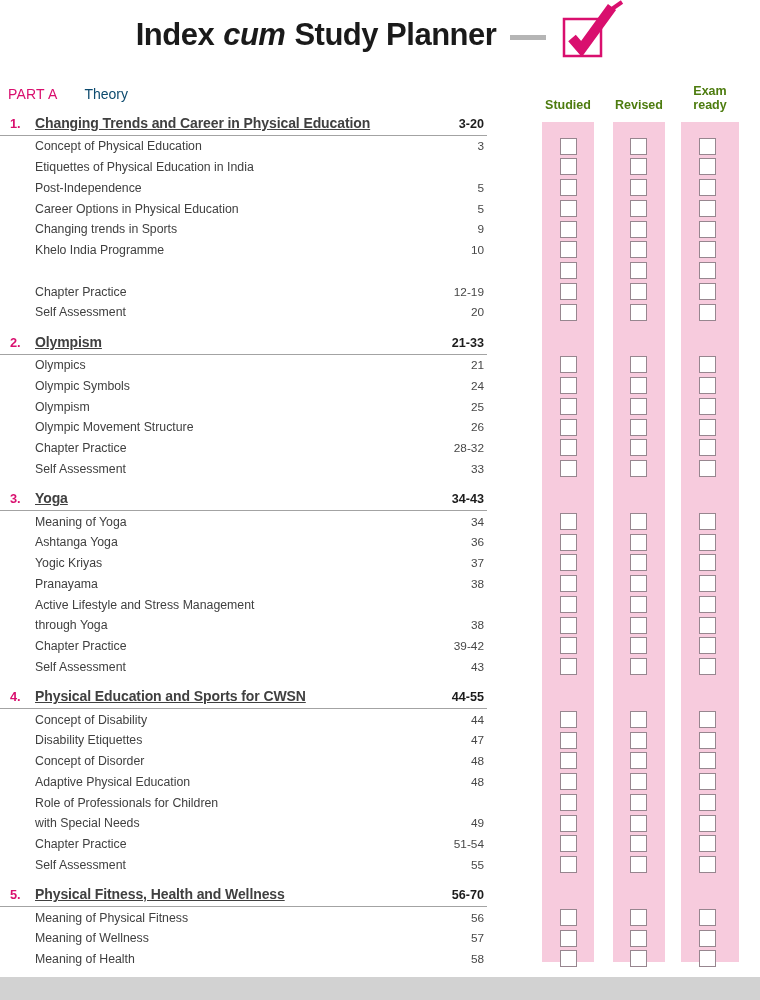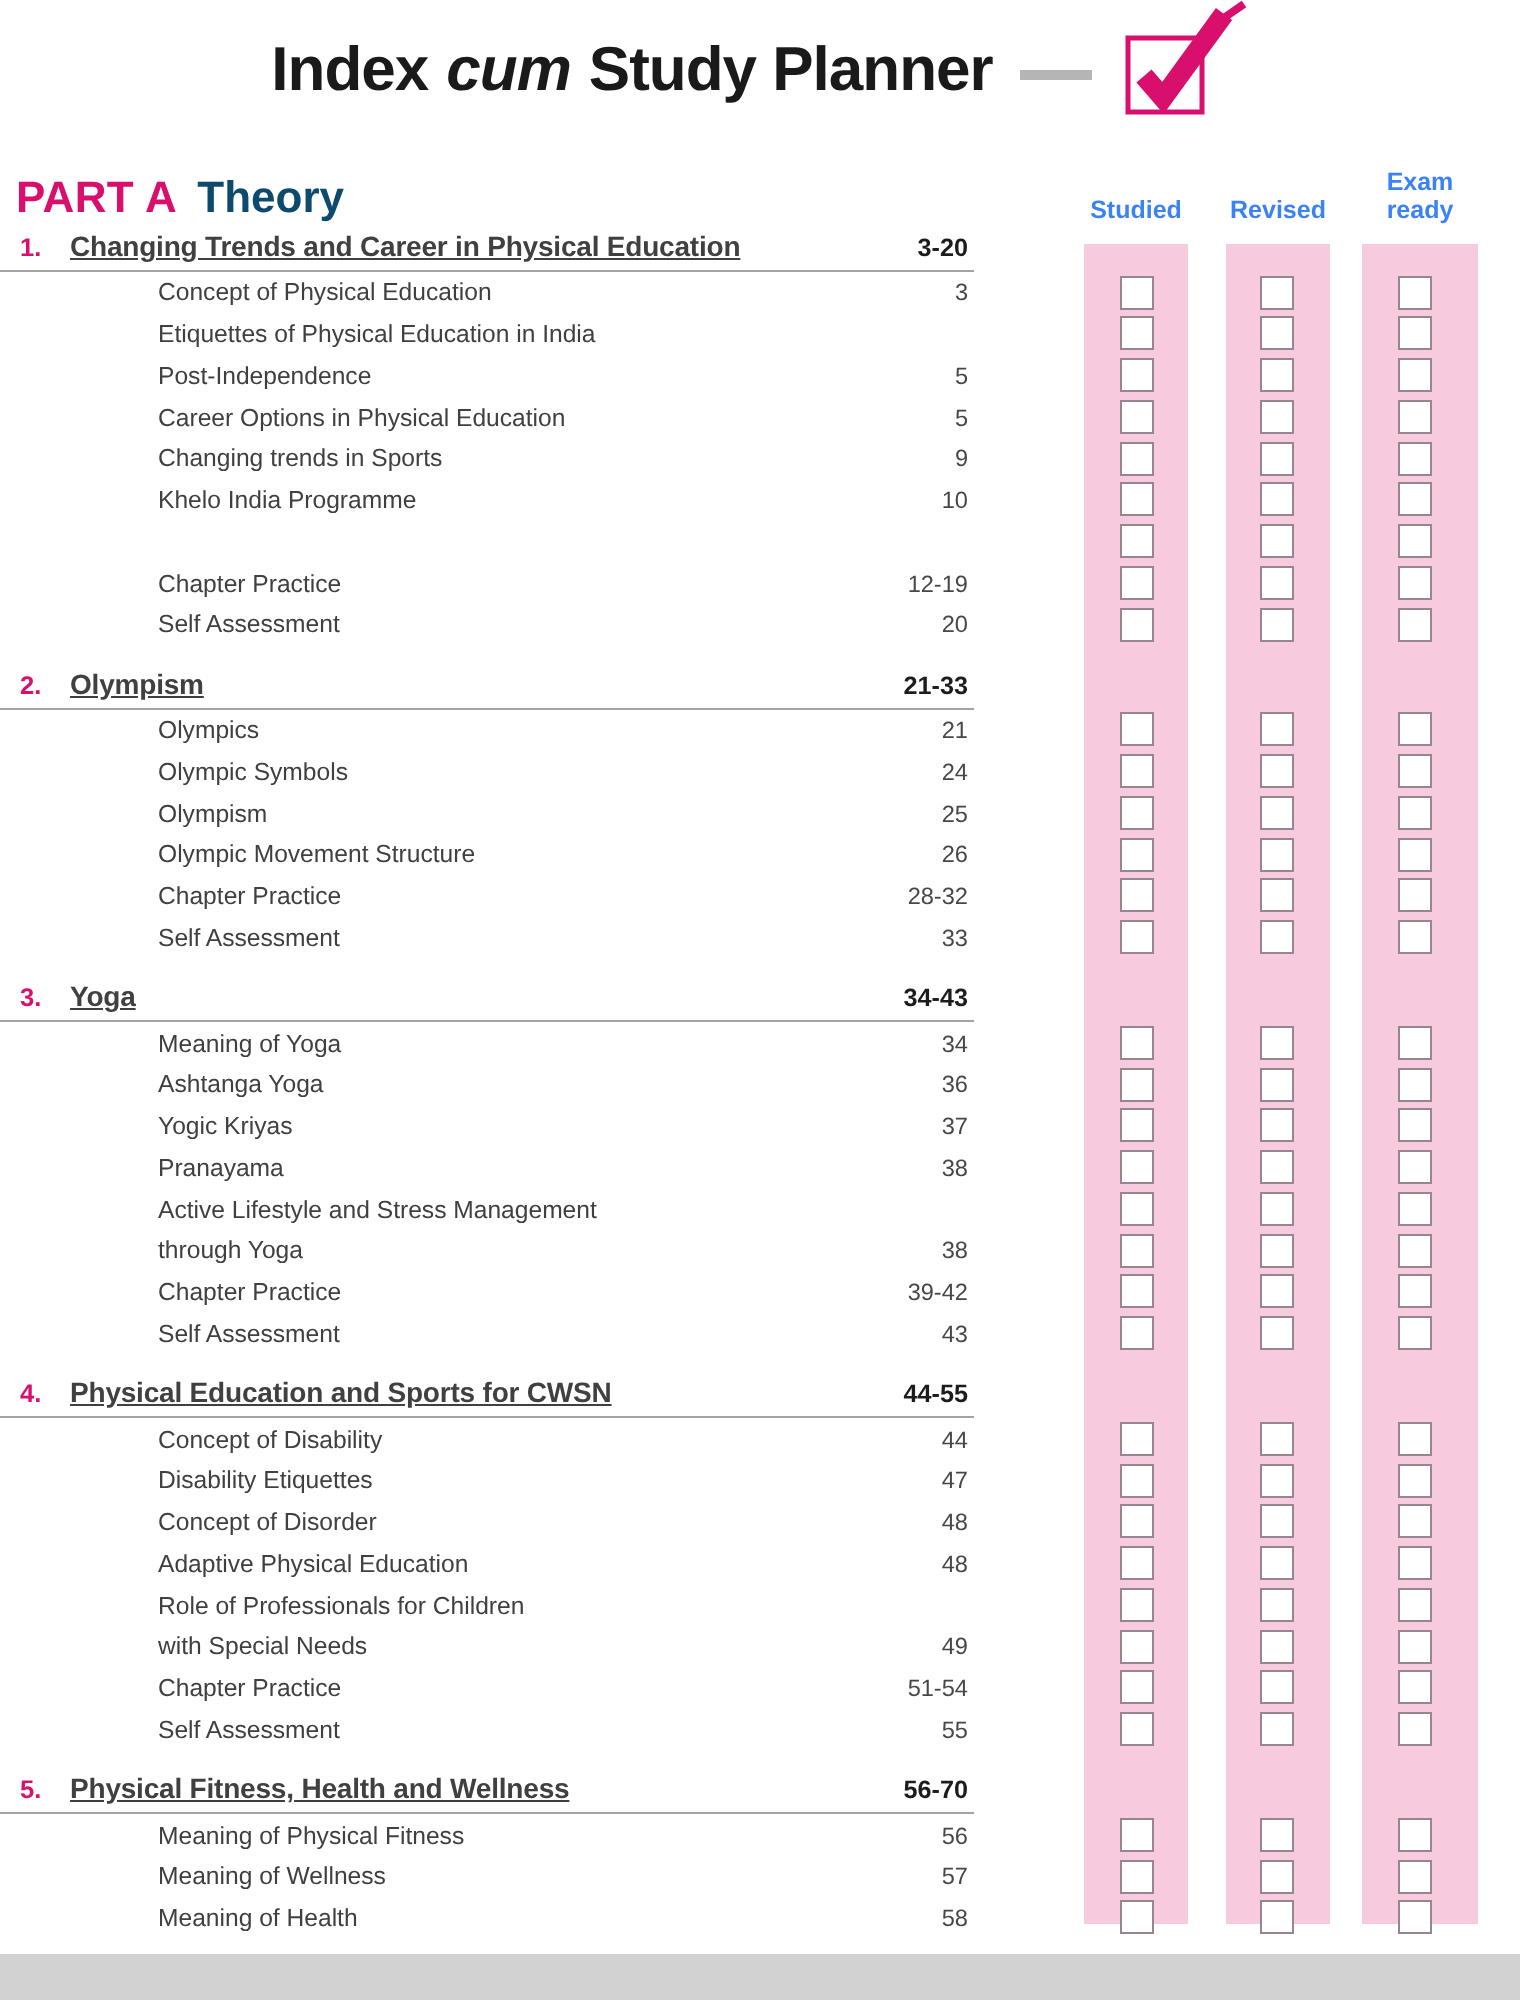--- a/index.html
+++ b/index.html
@@ -20,31 +20,31 @@
   .title .cum { font-style:italic; font-weight:600; }
   .dash { width:36px; height:5px; background:#b5b5b5; margin-left:14px; margin-top:4px; }
   .check-icon { width:76px; height:60px; margin-left:2px; margin-top:-8px; overflow:visible; }
 
   
   .band { position:absolute; top:122px; height:840px; background:var(--band); }
   .band.b0 { left:542px; width:52px; }
   .band.b1 { left:613px; width:52px; }
   .band.b2 { left:681px; width:58px; }
   .col-label {
-    position:absolute; font-size:12.5px; font-weight:700; color:#3b82f6;
+    position:absolute; font-size:12.5px; font-weight:700; color:#4d7c0f;
     text-align:center; line-height:1.12;
   }
   .col-label.c0 { left:534px; width:68px; top:98px; }
   .col-label.c1 { left:605px; width:68px; top:98px; }
   .col-label.c2 { left:676px; width:68px; top:84px; }
 
   
   .part-heading {
     position:absolute; left:8px; top:86px;
-    font-size:22px; font-weight:700; display:flex; gap:10px;
+    font-size:14px; font-weight:400; display:flex; gap:27px;
   }
   .part-heading .part-label { color:var(--accent); letter-spacing:0.2px; }
   .part-heading .part-name  { color:#0c4a6e; }
 
   
   .chapters { position:absolute; left:0; top:110px; width:760px; }
   .chapter-block { margin-top:8px; }
   .chapter-block:first-child { margin-top:2px; }
   .ch-head {
     width:487px; display:flex; align-items:baseline;
@@ -52,21 +52,21 @@
   }
   .ch-num  { width:25px; padding-left:10px; color:var(--accent);
              font-size:12.8px; font-weight:700; }
   .ch-title{ flex:1; font-size:14px; font-weight:700; color:#404040; letter-spacing:-0.1px;text-decoration:underline; }
   .ch-pages{ font-size:12.6px; font-weight:700; color:#1c1c1c; padding-right:3px; }
 
   .line-row { position:relative; width:760px; height:20.75px;
               display:flex; align-items:center; }
   .line-inner { width:452px; margin-left:35px; display:flex;
                 justify-content:space-between; align-items:baseline; }
-  .line-title { font-size:12.3px; color:#404040;margin-left:44px; }
+  .line-title { font-size:12.3px; color:#404040; }
   .line-page  { font-size:11.8px; color:#474747; padding-right:3px; }
 
   .cb { position:absolute; top:1.5px; width:15px; height:15px;
         background:#fff; border:1.5px solid var(--checkbox-border); }
   .cb.k0 { left:560px; }
   .cb.k1 { left:630px; }
   .cb.k2 { left:699px; }
 
   
   .footer-bar { position:absolute; left:0; top:977px; width:760px; height:23px;

